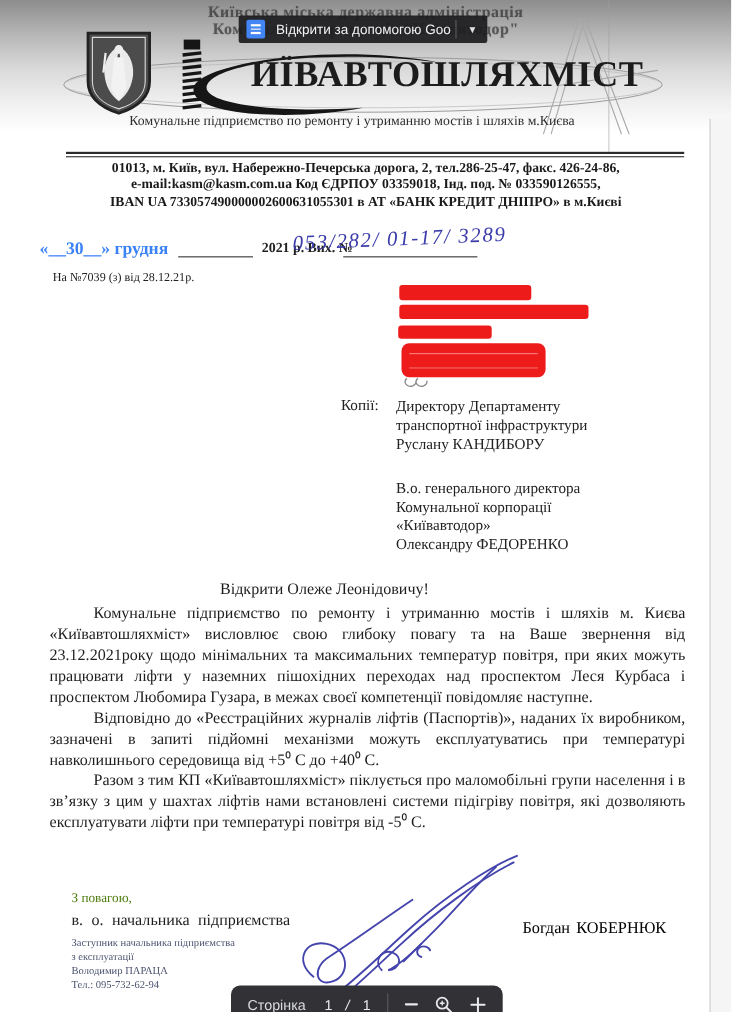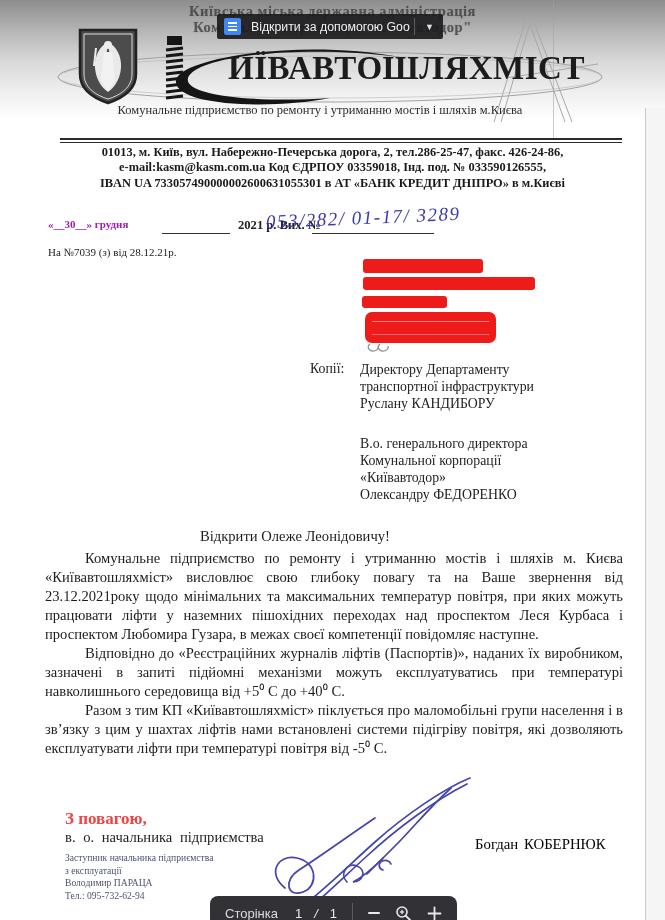--- a/index.html
+++ b/index.html
@@ -26,21 +26,21 @@
   .tagline { position:absolute; top:103px; left:0; width:640px; text-align:center;
     font-size:12.5px; color:#2e2e2e; }
 
   .double-rule { position:absolute; left:60px; top:138px; width:562px; height:5px;
     border-top:2px solid #2b2b2b; border-bottom:1px solid #2b2b2b; }
 
   .addr { position:absolute; left:40px; top:145px; width:585px; text-align:center;
     font-weight:bold; font-size:12.4px; color:#1a1a1a; line-height:15.4px; }
 
   
-  .date-left { position:absolute; left:48px; top:218px; font-weight:bold; font-size:11px; color:#a21caf; }
+  .date-left { position:absolute; left:36px; top:218px; font-weight:bold; font-size:16px; color:#3b82f6; }
   .date-ul1 { position:absolute; left:162px; top:233px; width:68px; border-bottom:1.3px solid #333; }
   .date-right { position:absolute; left:238px; top:218px; font-weight:bold; font-size:12.6px; color:#222; }
   .date-ul2 { position:absolute; left:312px; top:233px; width:122px; border-bottom:1.3px solid #333; }
   .hand-number { position:absolute; left:266px; top:207px; font-style:italic; font-size:19px;
     color:#3b3bab; letter-spacing:1.5px; transform:rotate(-2.5deg); white-space:nowrap; }
   .reply-ref { position:absolute; left:48px; top:246px; font-size:11px; color:#222; }
 
   
   .redact { position:absolute; background:#ee1b1b; border-radius:3px; }
   .redact.r1 { left:363px; top:259px; width:120px; height:14px; }
@@ -57,21 +57,21 @@
     color:#222; line-height:17px; }
   .copies .gap { height:23px; }
 
   
   .salutation { position:absolute; left:200px; top:528px; font-size:14.6px; color:#1d1d1d; }
   .letter-body { position:absolute; left:45px; top:549px; width:578px; font-size:14.6px;
     color:#1d1d1d; line-height:19px; text-align:justify; }
   .letter-body p { text-indent:40px; margin:0; }
 
   
-  .closing1 { position:absolute; left:65px; top:809px; font-size:17px; color:#ef4444;font-weight:bold; }
+  .closing1 { position:absolute; left:65px; top:809px; font-size:12px; color:#4d7c0f; }
   .closing2 { position:absolute; left:65px; top:829px; font-size:14.6px; color:#1d1d1d; word-spacing:4px; }
   .stamp { position:absolute; left:65px; top:852px; font-size:9.6px; color:#4c5470; line-height:12.6px; }
   .signer { position:absolute; left:475px; top:836px; font-size:14.8px; color:#000000; word-spacing:2px; }
   .signature-svg { position:absolute; left:255px; top:770px; }
 
   
   .open-btn { position:absolute; left:217px; top:14px; width:226px; height:25px;
     background:rgba(28,28,30,.92); border-radius:2px; display:flex; align-items:center;
     padding:0 6px 0 7px; cursor:pointer; font-family:"Liberation Sans", sans-serif; }
   .docs-icon { width:17px; height:17px; background:#4285f4; border-radius:2px; flex:0 0 auto;

